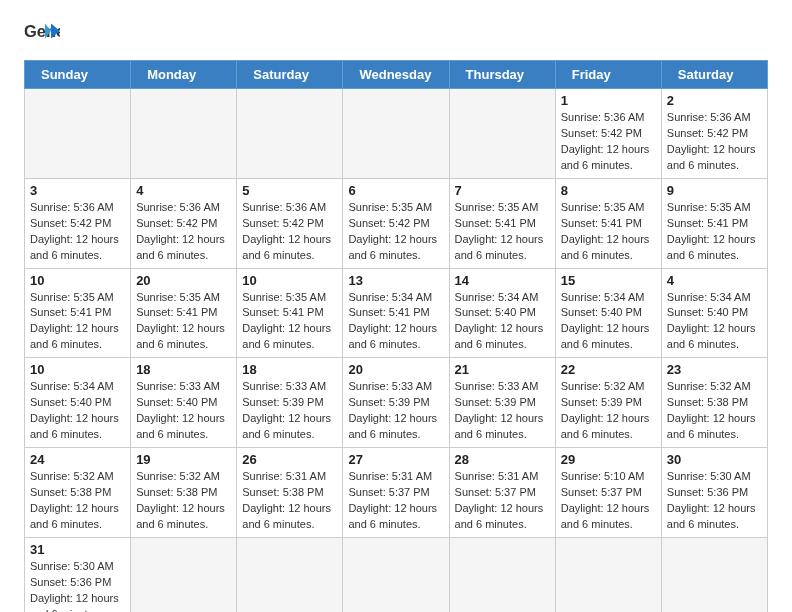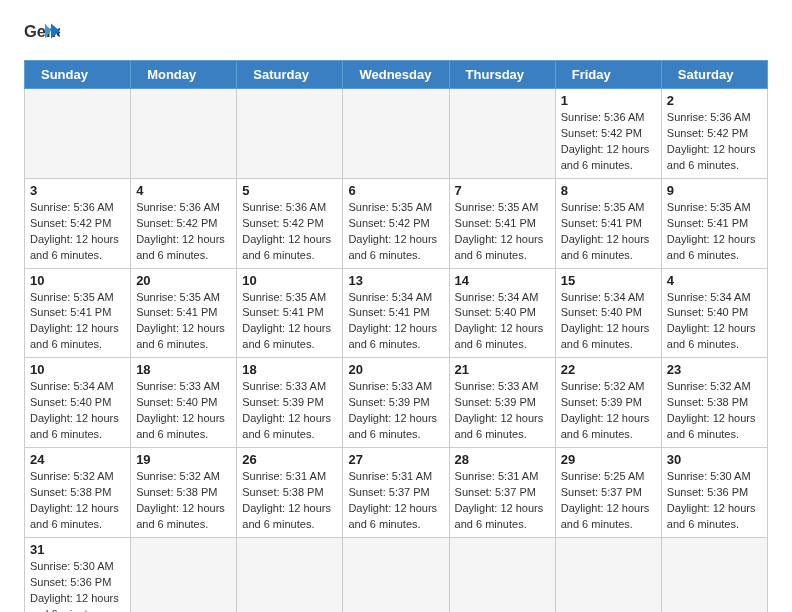--- a/index.html
+++ b/index.html
@@ -292,21 +292,21 @@
 Daylight: 12 hours and 6 minutes.</div>
           </td>
           <td>
             <span class="day-num">28</span>
             <div class="day-info">Sunrise: 5:31 AM
 Sunset: 5:37 PM
 Daylight: 12 hours and 6 minutes.</div>
           </td>
           <td>
             <span class="day-num">29</span>
-            <div class="day-info">Sunrise: 5:25 AM
+            <div class="day-info">Sunrise: 5:10 AM
 Sunset: 5:37 PM
 Daylight: 12 hours and 6 minutes.</div>
           </td>
           <td>
             <span class="day-num">30</span>
             <div class="day-info">Sunrise: 5:30 AM
 Sunset: 5:36 PM
 Daylight: 12 hours and 6 minutes.</div>
           </td>
         </tr>

